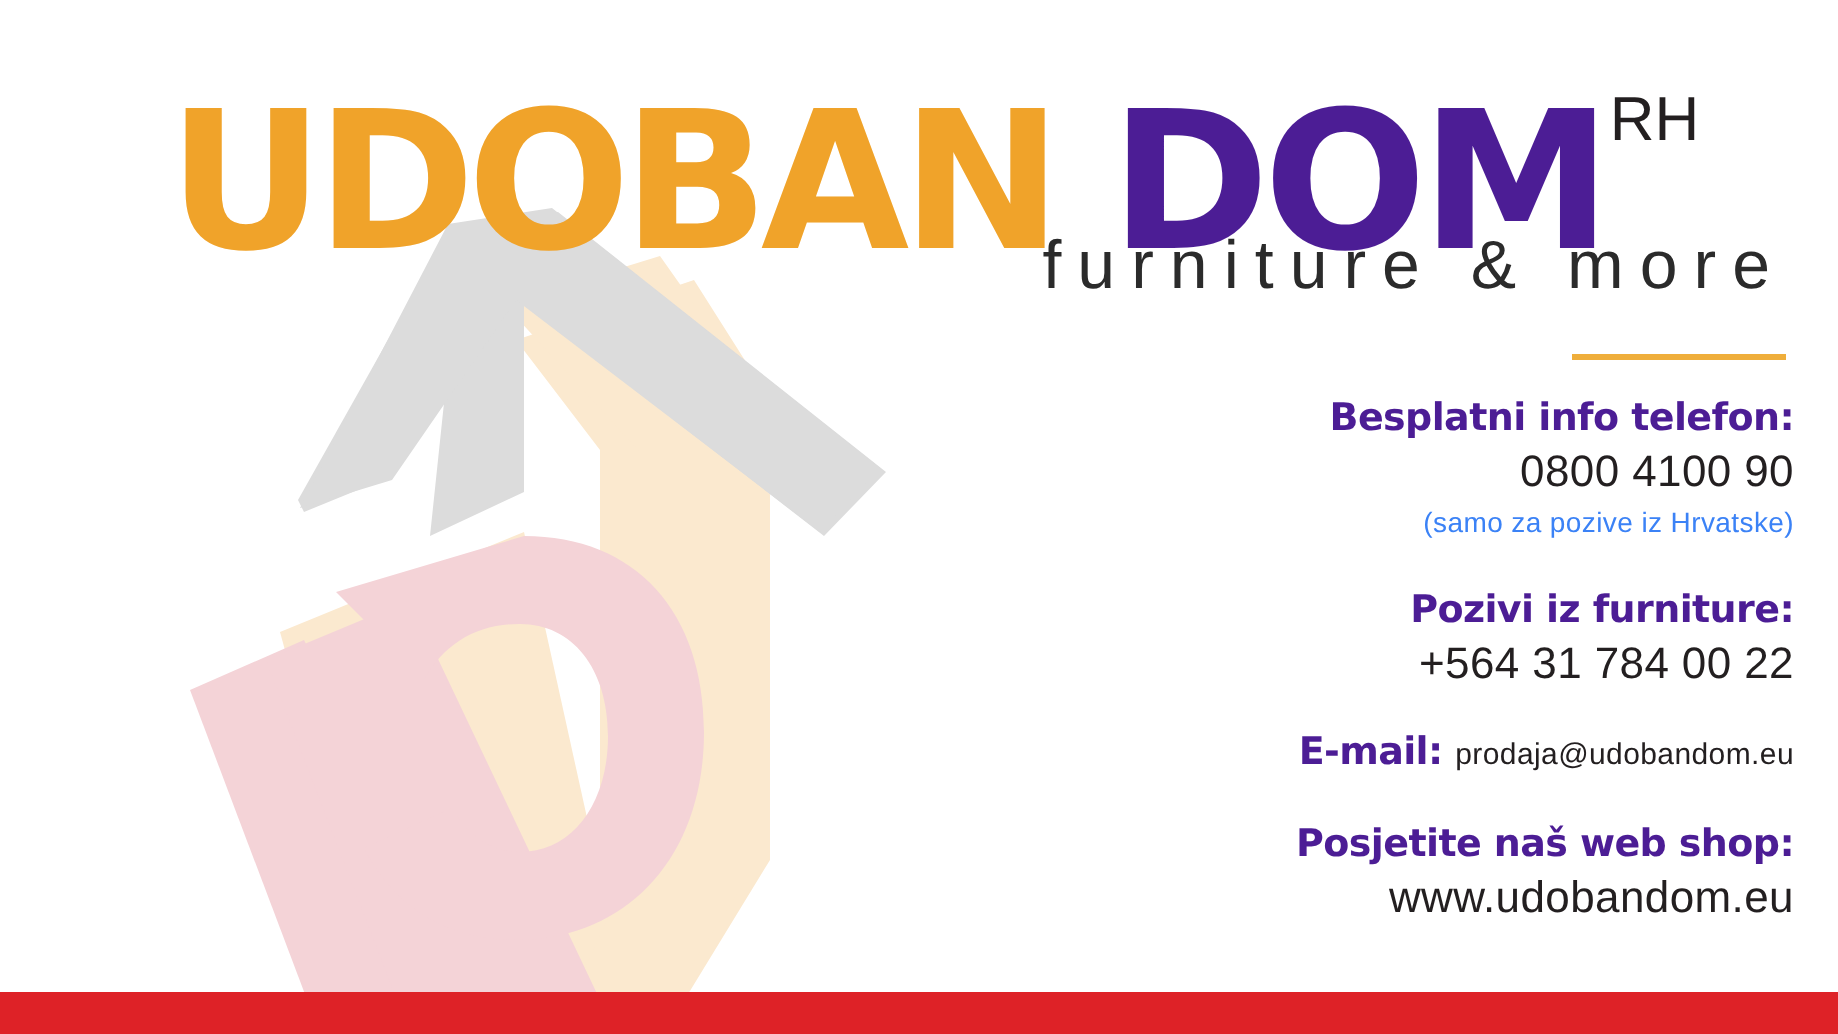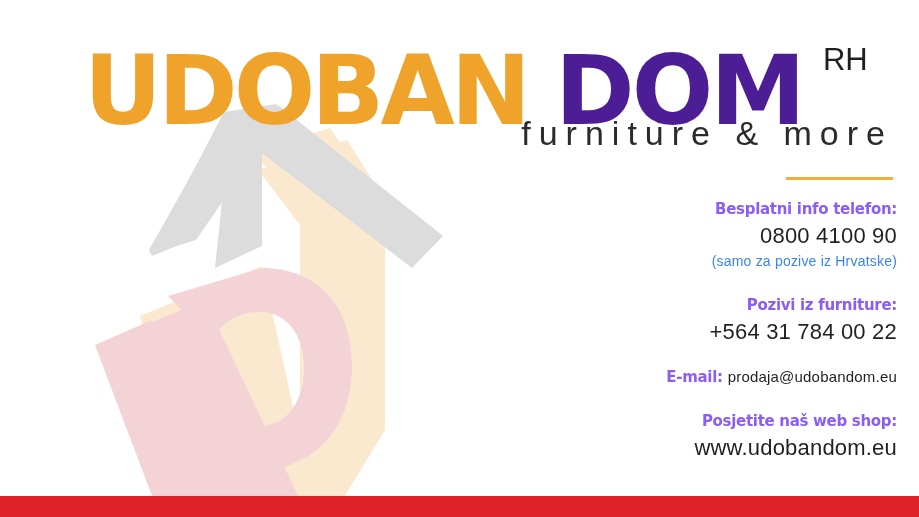--- a/index.html
+++ b/index.html
@@ -50,21 +50,21 @@
   }
   .logo-udoban { color: #F0A32A; }
   .logo-dom    { color: #4c1d95; font-weight: bold; letter-spacing: -3px; margin-left: 28px; }
   .logo-rh {
     color: #231f20;
     font-family: "Liberation Sans", sans-serif;
     font-weight: normal;
     font-size: 31px;
     letter-spacing: 0px;
     vertical-align: 54px;
-    margin-left: 20px;
+    margin-left: 2px;
   }
 
   
   #tagline {
     position: absolute;
     right: 26px;
     top: 114px;
     font-family: "Liberation Sans", sans-serif;
     font-weight: normal;
     font-size: 34px;
@@ -89,24 +89,24 @@
     position: absolute;
     right: 22px;
     top: 196px;
     width: 540px;
     text-align: right;
     color: #231f20;
   }
   .c-head {
     font-family: "DejaVu Sans", sans-serif;
     font-weight: bold;
-    font-size: 15px;
+    font-size: 19px;
     line-height: 26px;
     letter-spacing: -0.3px;
-    color: #8b5cf6;
+    color: #4c1d95;
   }
   .c-value {
     font-family: "Liberation Sans", sans-serif;
     font-weight: normal;
     font-size: 22px;
     line-height: 28px;
     letter-spacing: 0.2px;
     color: #231f20;
     text-align: right;
   }

